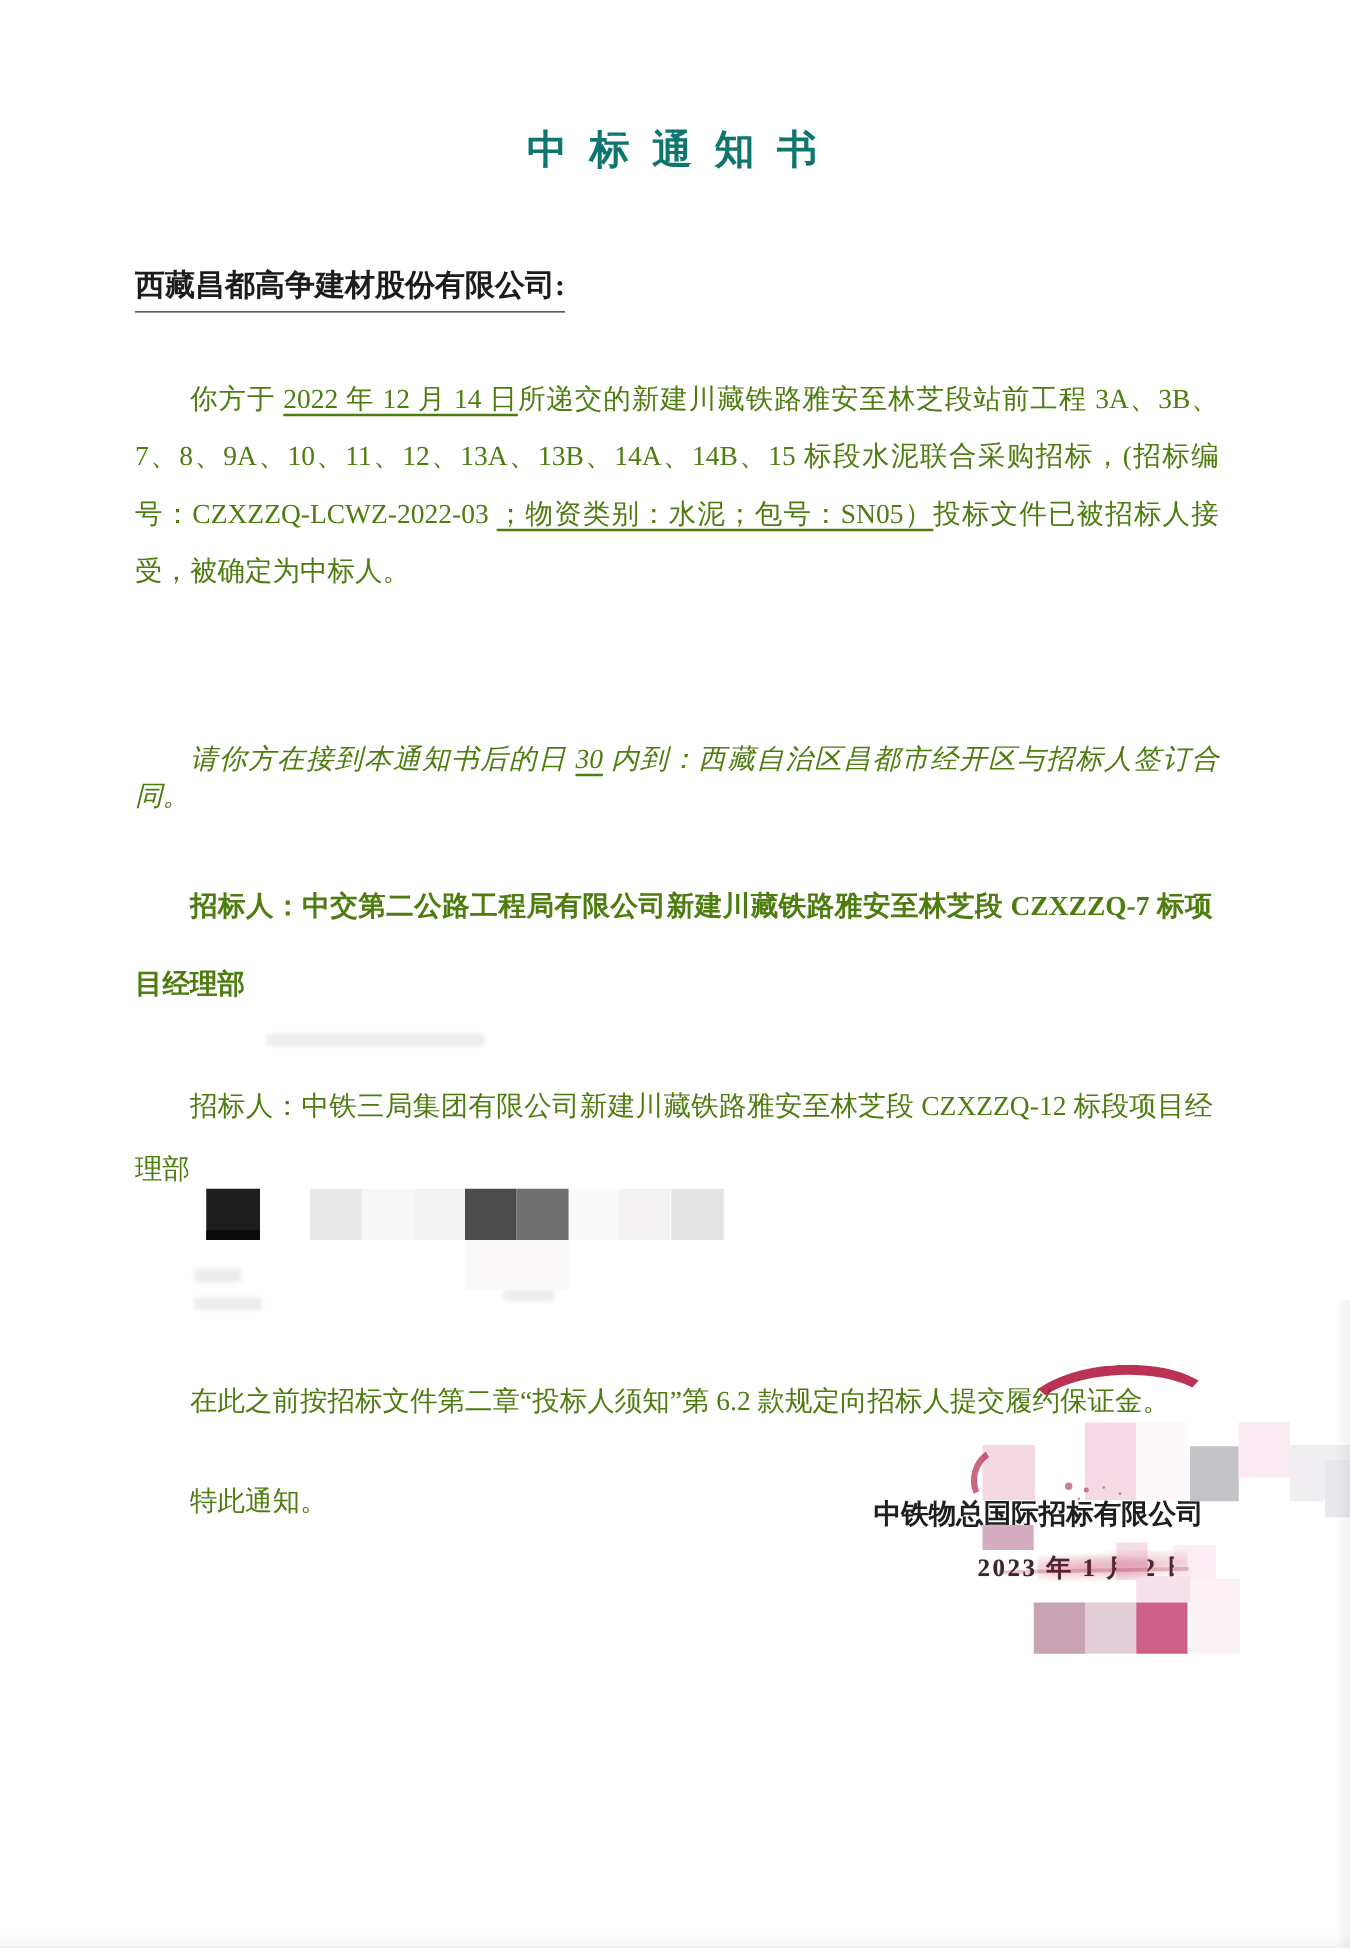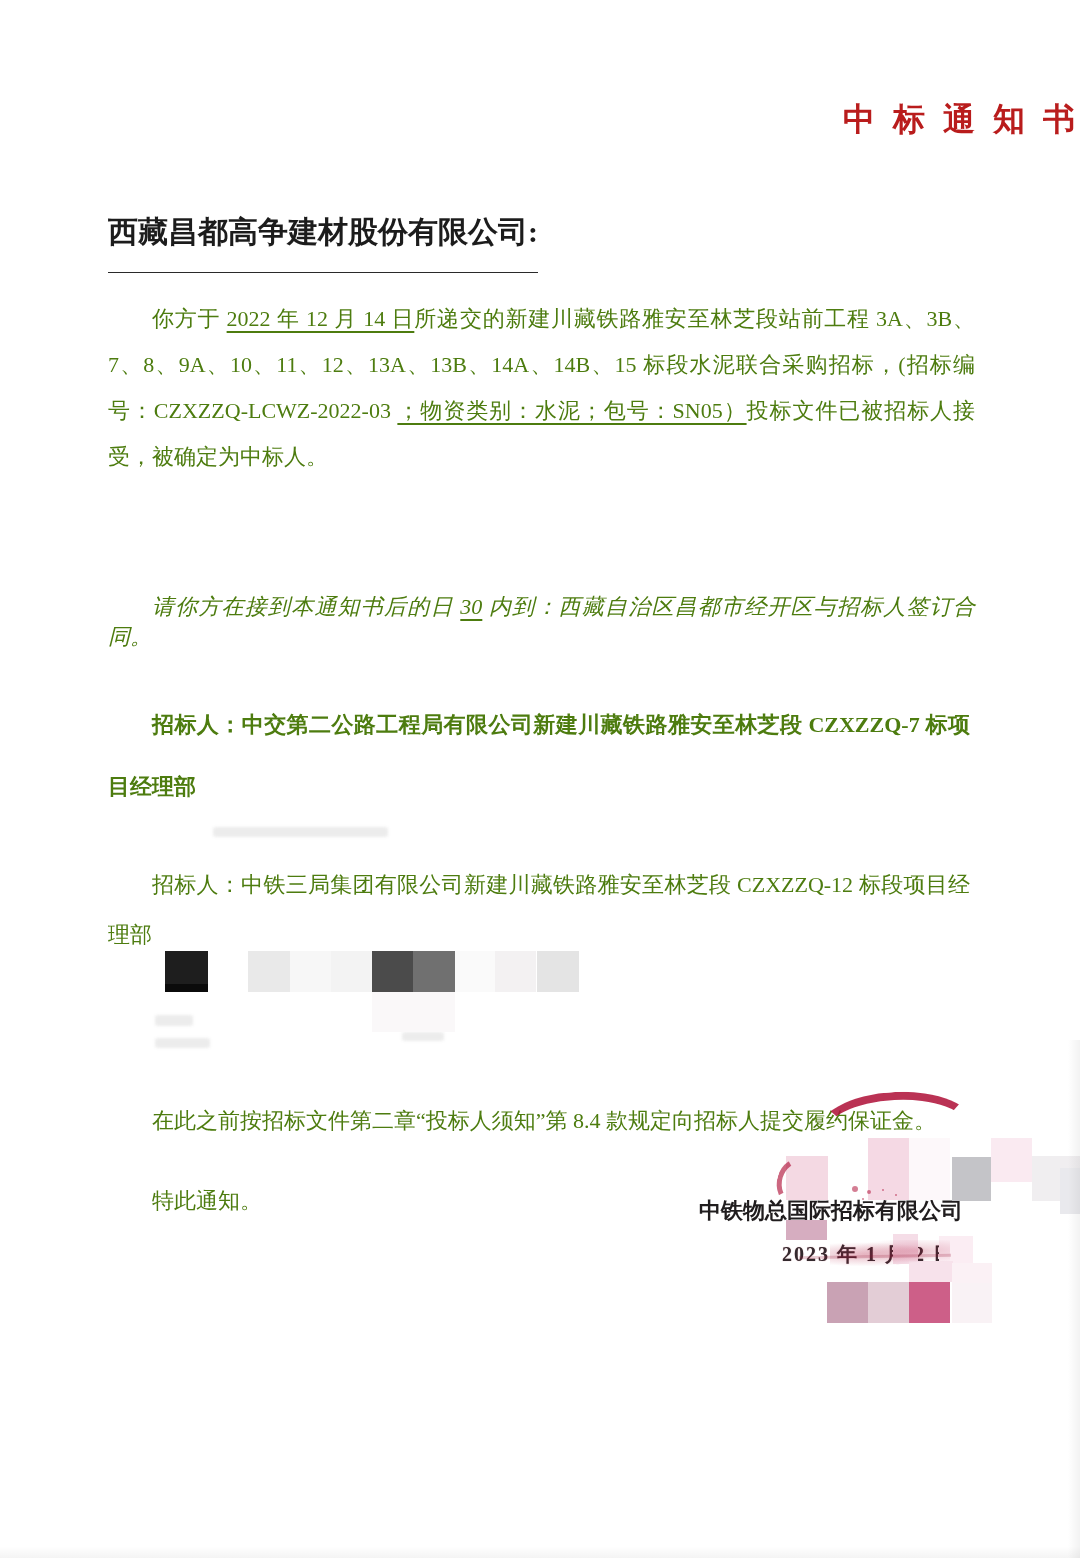--- a/index.html
+++ b/index.html
@@ -8,30 +8,30 @@
     width:1080px;height:1558px;
     margin:0 auto;
     background:#ffffff;
     font-family:"Liberation Serif","DejaVu Serif",serif;
     color:#1c1c1c;
     overflow:hidden;
   }
   .abs{position:absolute;}
   .doc-title{
     top:98px;left:0;width:1080px;
-    text-align:right;
+    text-align:center;
     font-size:32px;font-weight:bold;
     letter-spacing:5px;
-    color:#b91c1c;
+    color:#0f766e;
   }
   .recipient{
     top:212px;left:108px;
-    font-size:30px;font-weight:600;
+    font-size:24px;font-weight:600;
     border-bottom:1.6px solid #2a2a2a;
-    padding-bottom:19px;
+    padding-bottom:5px;
   }
   .para{
     left:108px;width:867px;
     font-size:22px;
     text-align:justify;
     color:#4d7c0f;
   }
   .indent{text-indent:44px;}
   .u{
     text-decoration:underline;
@@ -114,21 +114,21 @@
 
 
   <div class="abs para indent" style="top:592px;font-style:italic;">
     <span>请你方在接到本通知书后的日 </span><span class="u">30</span><span> 内到：西藏自治区昌都市经开区与招标人签订合同。</span>
   </div>
 
   <div class="abs para indent" style="top:694px;line-height:62px;width:862px;font-weight:bold;">招标人：中交第二公路工程局有限公司新建川藏铁路雅安至林芝段 CZXZZQ-7 标项目经理部</div>
 
   <div class="abs para indent" style="top:860px;line-height:50px;width:862px;">招标人：中铁三局集团有限公司新建川藏铁路雅安至林芝段 CZXZZQ-12 标段项目经理部</div>
 
-  <div class="abs para indent" style="top:1106px;">在此之前按招标文件第二章“投标人须知”第 8.4 款规定向招标人提交履约保证金。</div>
+  <div class="abs para indent" style="top:1106px;">在此之前按招标文件第二章“投标人须知”第 6.2 款规定向招标人提交履约保证金。</div>
 
   <div class="abs para indent" style="top:1186px;">特此通知。</div>
 
   <div class="abs sig-company">中铁物总国际招标有限公司</div>
 
   <div class="abs sig-date">2023 年 1 月 2 日</div>
 
   <div class="smudge" style="left:213px;top:827px;width:175px;height:10px;"></div>
   <div class="smudge" style="left:155px;top:1015px;width:38px;height:11px;"></div>
   <div class="smudge" style="left:155px;top:1038px;width:55px;height:10px;"></div>

